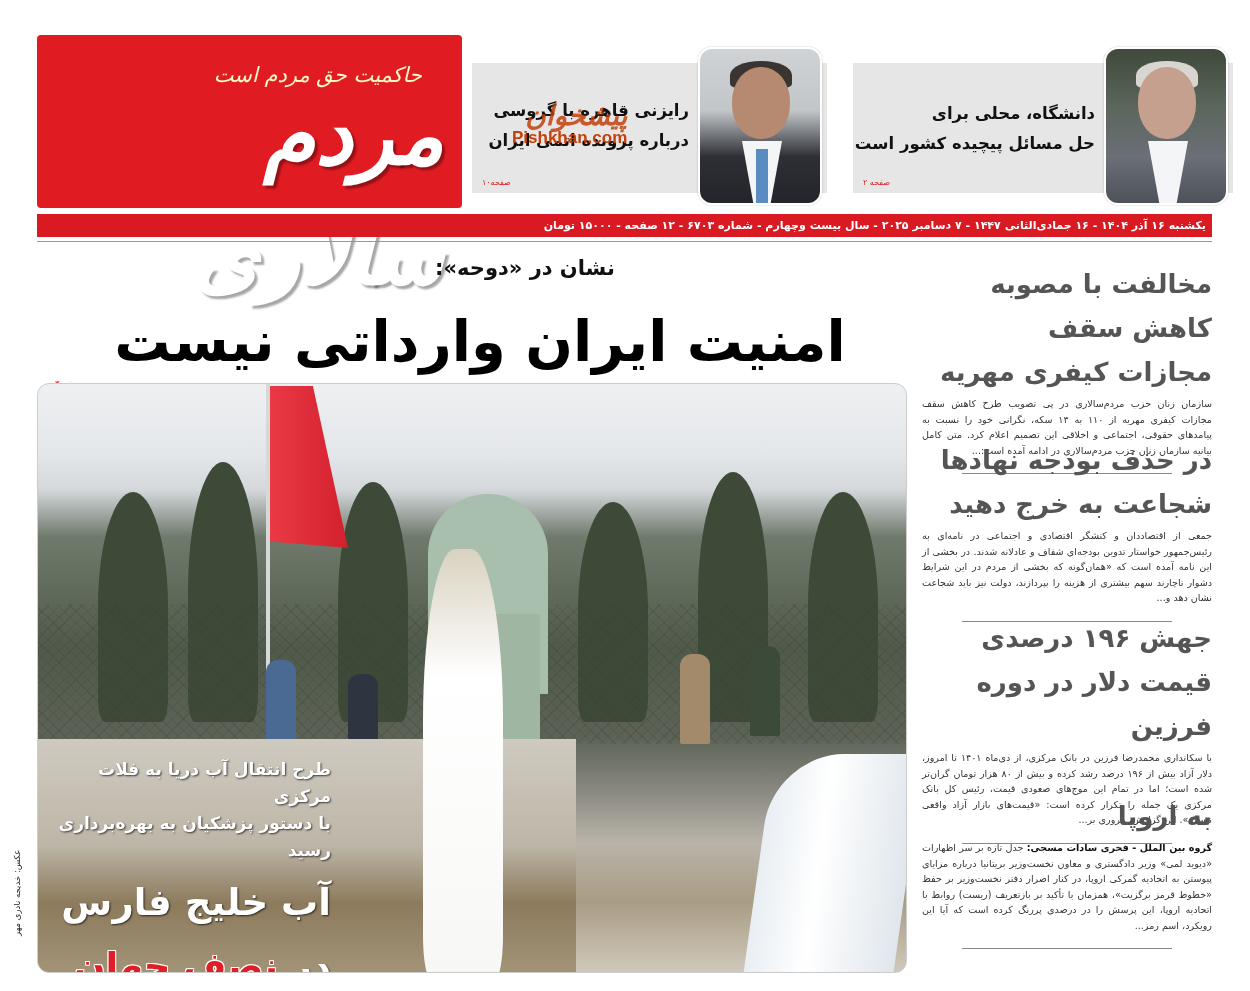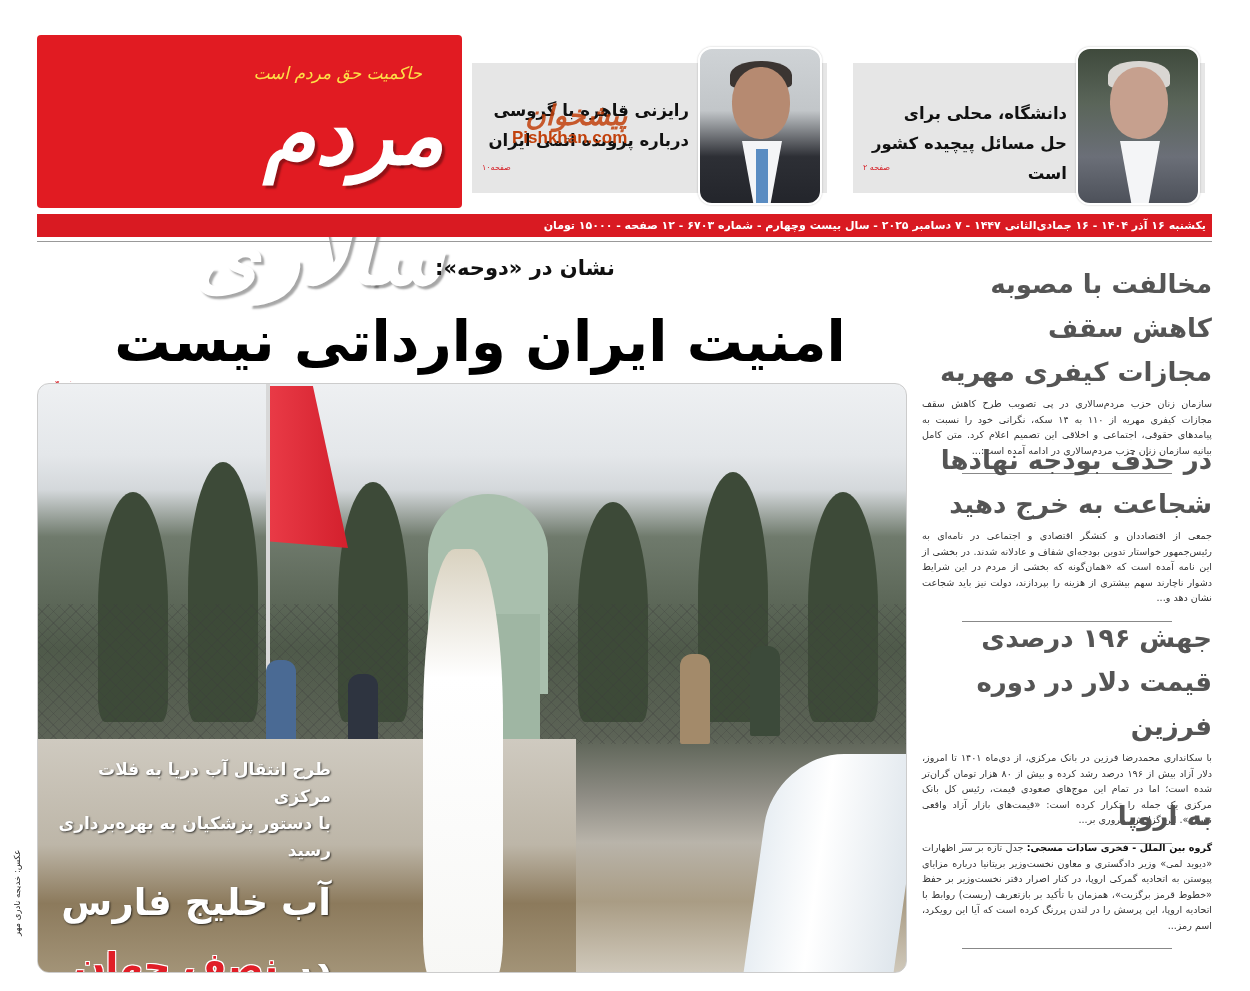--- a/index.html
+++ b/index.html
@@ -5,22 +5,22 @@
   * { box-sizing: border-box; margin: 0; padding: 0; }
   html, body { width: 1250px; height: 991px; background: #ffffff; overflow: hidden; }
   body { position: relative; font-family: "DejaVu Sans", sans-serif; direction: rtl; color: #1a1a1a; }
 
   
   .masthead {
     position: absolute; left: 37px; top: 35px; width: 425px; height: 173px;
     background: #e11b22; border-radius: 4px;
   }
   .masthead .slogan {
-    position: absolute; right: 40px; top: 28px; color: #fde047;
-    font-family: "DejaVu Serif", serif; font-style: italic; font-size: 17px;
+    position: absolute; right: 40px; top: 28px; color: #fef9c3;
+    font-family: "DejaVu Serif", serif; font-style: italic; font-size: 21px;
   }
   .masthead .logo {
     position: absolute; right: 18px; top: 40px; left: 14px; text-align: right;
     color: #fff; font-family: "DejaVu Serif", serif; font-weight: bold; font-style: italic;
     font-size: 84px; line-height: 120px; letter-spacing: -2px;
     text-shadow: 3px 3px 2px rgba(0,0,0,0.35);
   }
   .dateline {
     position: absolute; left: 37px; top: 214px; width: 1175px; height: 23px;
     background: #d91a22; color: #fff; font-size: 11px; font-weight: bold;
@@ -35,26 +35,26 @@
     position: absolute; background: #e6e6e6; height: 130px; top: 63px;
   }
   .teaser .photo {
     position: absolute; top: -16px; width: 124px; height: 158px; border-radius: 14px;
     border: 2px solid #fff; box-shadow: 0 0 2px rgba(0,0,0,0.25); overflow: hidden;
   }
   .teaser .headline {
     position: absolute; font-weight: bold; font-size: 16.5px; line-height: 30px; color: #111; 
   }
   .teaser .page-ref {
-    position: absolute; left: 10px; bottom: 21px; font-size: 8px; color: #d6232a;
+    position: absolute; left: 10px; bottom: 6px; font-size: 8px; color: #d6232a;
   }
   .t1 { left: 472px; width: 355px; }
   .t1 .photo { right: 5px; background: linear-gradient(180deg,#cfd3d6 0%,#c2c6c9 40%,#2d2f35 70%,#23252b 100%); }
   .t1 .headline { right: 138px; top: 33px; }
-  .t2 { left: 853px; width: 352px; }
+  .t2 { left: 853px; width: 380px; }
   .t2 .photo { right: 5px; background: linear-gradient(180deg,#3f4a3c 0%,#5a6559 35%,#6b6f78 70%,#4d515a 100%); }
   .t2 .headline { right: 138px; top: 36px; }
 
   .face { position: absolute; left: 32px; top: 18px; width: 58px; height: 72px; border-radius: 48%; background: #b68a71; }
   .t2 .face { background: #c6a08e; }
   .hair { position: absolute; left: 30px; top: 12px; width: 62px; height: 28px; border-radius: 50% 50% 20% 20%; background: #3b3532; }
   .t2 .hair { background: #d9d6d2; }
   .collar { position: absolute; left: 42px; top: 92px; width: 40px; height: 66px; background: #f4f5f7; clip-path: polygon(0 0,100% 0,70% 100%,30% 100%); }
   .tie { position: absolute; left: 56px; top: 100px; width: 12px; height: 58px; background: #5a8cc2; }
 
@@ -213,15 +213,15 @@
     <div>قیمت دلار در دوره فرزین</div>
   </h2>
   <p>با سکانداری محمدرضا فرزین در بانک مرکزی، از دی‌ماه ۱۴۰۱ تا امروز، دلار آزاد بیش از ۱۹۶ درصد رشد کرده و بیش از ۸۰ هزار تومان گران‌تر شده است؛ اما در تمام این موج‌های صعودی قیمت، رئیس کل بانک مرکزی یک جمله را تکرار کرده است: «قیمت‌های بازار آزاد واقعی نیست». این گزارش، مروری بر...</p>
   <div class="sep"></div>
 </div>
 
 <div class="side s4">
   <h2>
     <div>به اروپا</div>
   </h2>
-  <p><b>گروه بین الملل - فخری سادات مسجی:</b><span> جدل تازه بر سر اظهارات «دیوید لمی» وزیر دادگستری و معاون نخست‌وزیر بریتانیا درباره مزایای پیوستن به اتحادیه گمرکی اروپا، در کنار اصرار دفتر نخست‌وزیر بر حفظ «خطوط قرمز برگزیت»، همزمان با تأکید بر بازتعریف (ریست) روابط با اتحادیه اروپا، این پرسش را در لندن پررنگ کرده است که آیا این رویکرد، اسم رمز...</span></p>
+  <p><b>گروه بین الملل - فخری سادات مسجی:</b><span> جدل تازه بر سر اظهارات «دیوید لمی» وزیر دادگستری و معاون نخست‌وزیر بریتانیا درباره مزایای پیوستن به اتحادیه گمرکی اروپا، در کنار اصرار دفتر نخست‌وزیر بر حفظ «خطوط قرمز برگزیت»، همزمان با تأکید بر بازتعریف (ریست) روابط با اتحادیه اروپا، این پرسش را در درصدی پررنگ کرده است که آیا این رویکرد، اسم رمز...</span></p>
   <div class="sep"></div>
 </div>
 
 </body></html>

